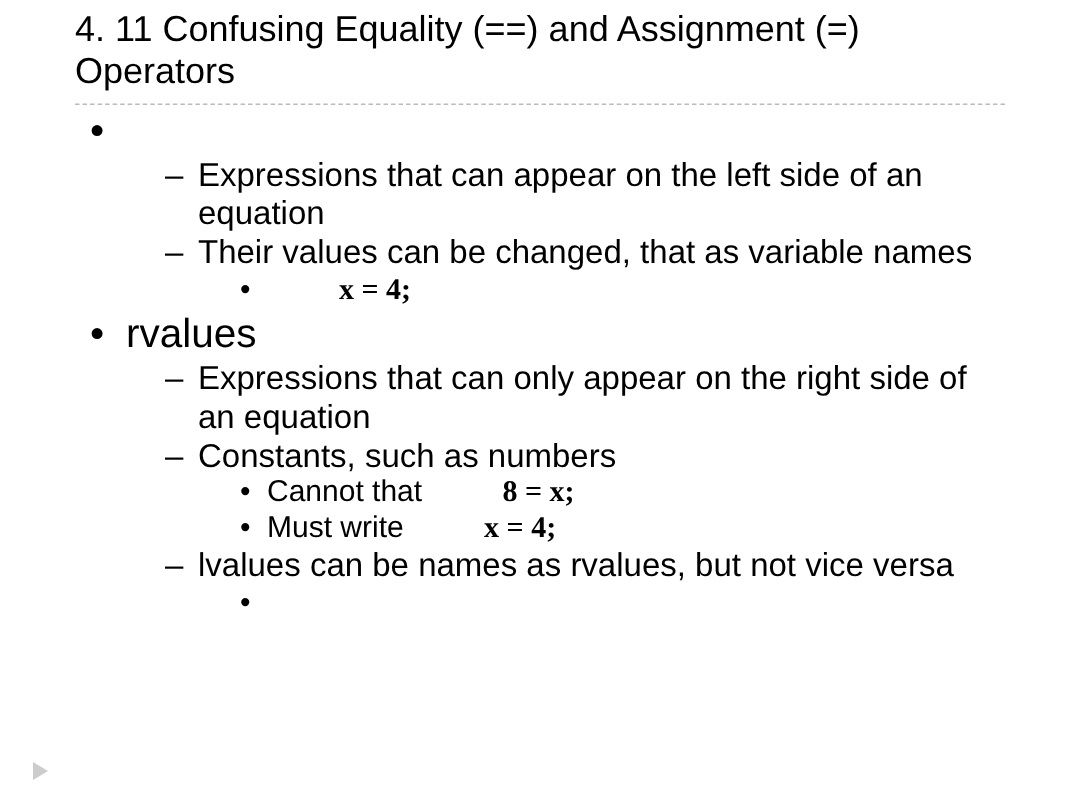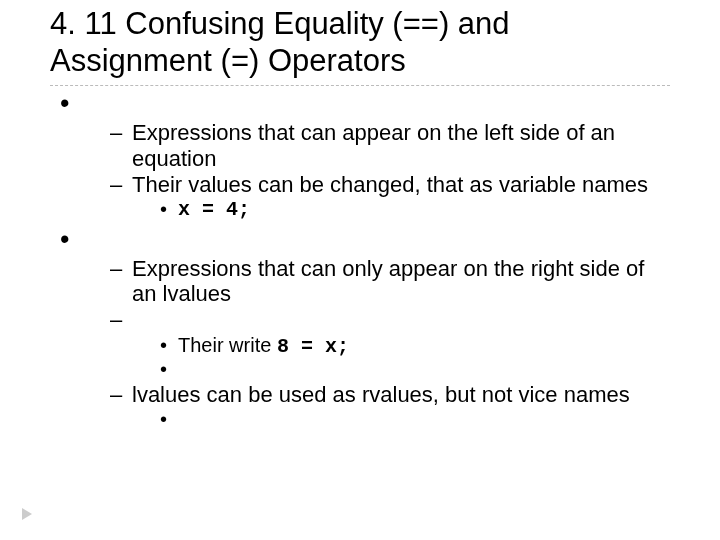--- a/index.html
+++ b/index.html
@@ -9,21 +9,21 @@
     background: #fff;
     font-family: Arial, Helvetica, sans-serif;
     color: #000;
     position: relative;
     overflow: hidden;
   }
   .slide {
     padding: 6px 50px 10px 50px;
   }
   .title {
-    font-size: 31px;
+    font-size: 24px;
     font-weight: 400;
     line-height: 1.18;
     margin-bottom: 6px;
   }
   .rule {
     border: none;
     border-top: 1.5px dashed #bbb;
     margin: 0 0 2px 0;
   }
   .content { font-size: 23px; }
@@ -41,21 +41,21 @@
     line-height: 1.15;
   }
   .b2-mark { width: 22px; flex: 0 0 22px; }
   .b3-item {
     display: flex;
     margin: 0 0 0 110px;
     font-size: 20px;
     line-height: 1.18;
   }
   .b3-mark { width: 18px; flex: 0 0 18px; }
-  .mono { font-family: Liberation Mono, monospace; font-weight: bold; }
+  .mono { font-family: Liberation Serif, serif; font-weight: bold; margin-left: 48px; }
   .corner {
     position: absolute;
     left: 22px;
     bottom: 20px;
     width: 0; height: 0;
     border-top: 6px solid transparent;
     border-bottom: 6px solid transparent;
     border-left: 10px solid #ccc;
   }
 </style>
@@ -81,43 +81,48 @@
       <span>Their values can be changed, that as variable names</span>
     </div>
 
     <div class="b3-item">
       <span class="b3-mark">•</span>
       <span class="mono">x = 4;</span>
     </div>
 
     <div class="b1-item">
       <span class="b1-mark">•</span>
+      <span>rvalues</span>
     </div>
 
     <div class="b2-item">
       <span class="b2-mark">–</span>
-      <span>Expressions that can only appear on the right side of an lvalues</span>
+      <span>Expressions that can only appear on the right side of an equation</span>
     </div>
     <div class="b2-item">
       <span class="b2-mark">–</span>
+      <span>Constants, such as numbers</span>
     </div>
 
     <div class="b3-item">
       <span class="b3-mark">•</span>
       <span>
-        <span>Their write </span><span class="mono">8 = x;</span>
+        <span>Cannot that </span><span class="mono">8 = x;</span>
       </span>
     </div>
     <div class="b3-item">
       <span class="b3-mark">•</span>
+      <span>
+        <span>Must write </span><span class="mono">x = 4;</span>
+      </span>
     </div>
 
     <div class="b2-item">
       <span class="b2-mark">–</span>
-      <span>lvalues can be used as rvalues, but not vice names</span>
+      <span>lvalues can be names as rvalues, but not vice versa</span>
     </div>
 
     <div class="b3-item">
       <span class="b3-mark">•</span>
     </div>
 
   </div>
 </div>
 
 <div class="corner"></div>

